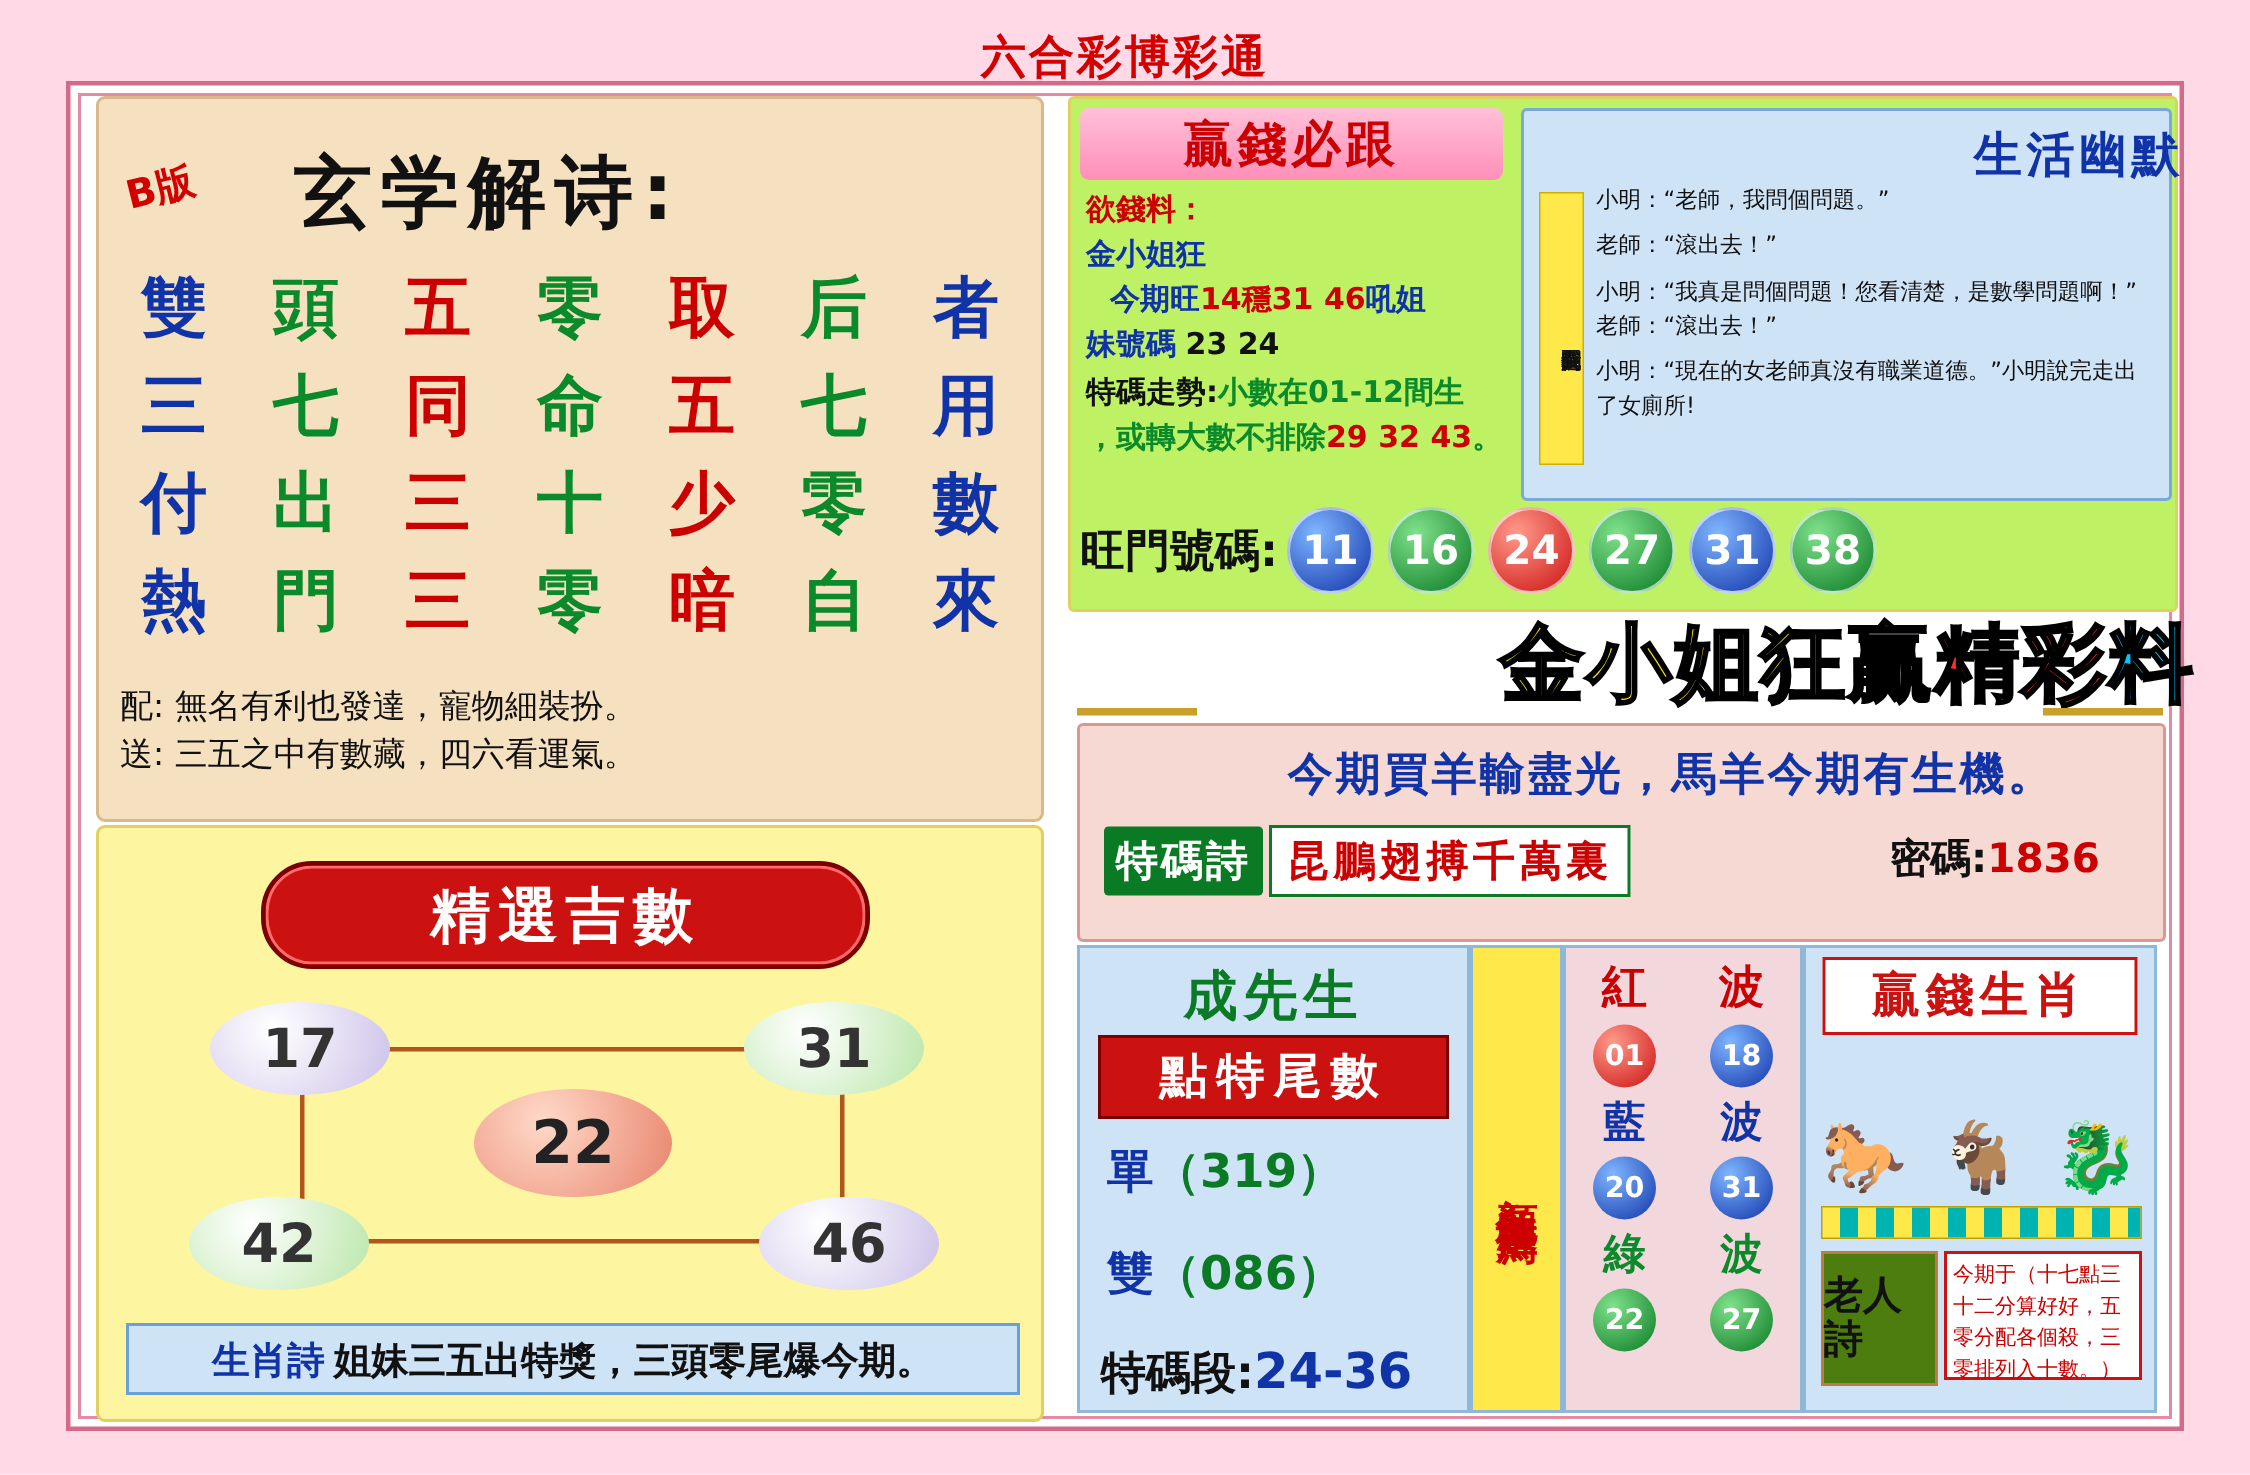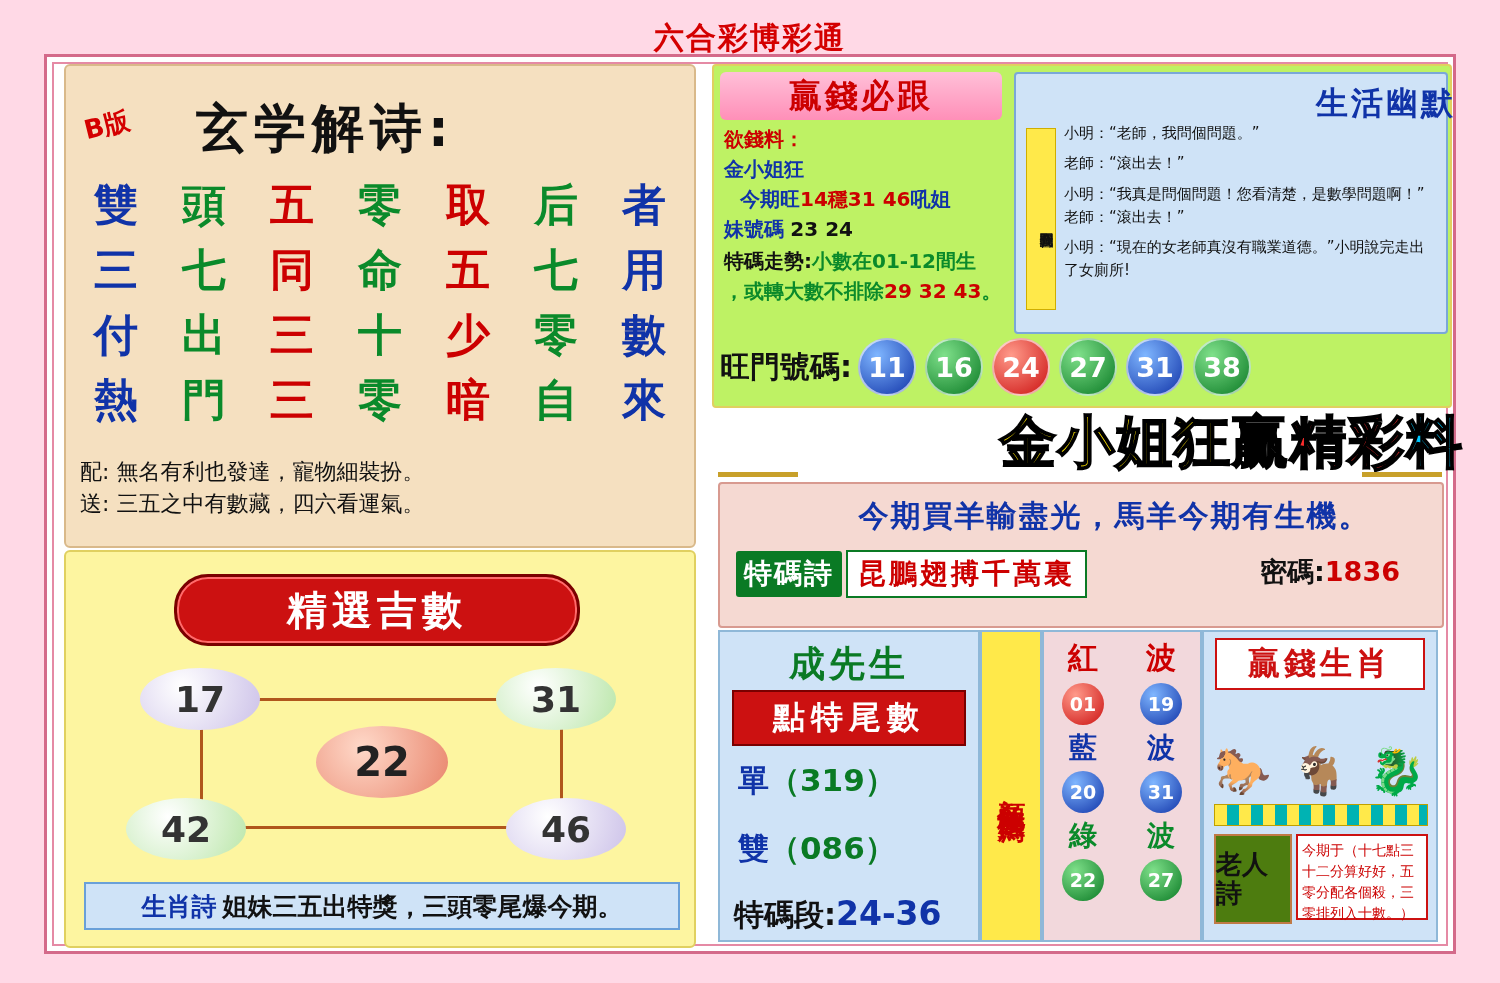--- a/index.html
+++ b/index.html
@@ -424,21 +424,21 @@
         <span>顏色波推薦</span>
       </div>
 
       <div class="bcell bo">
         <div class="bo-head">
           <div>紅</div>
           <div>波</div>
         </div>
         <div class="bo-row">
           <div class="sball nb-red">01</div>
-          <div class="sball nb-blue">19</div>
+          <div class="sball nb-blue">18</div>
         </div>
         <div class="bo-labelrow">
           <div class="bo-label lan">藍</div>
           <div class="bo-label lan">波</div>
         </div>
         <div class="bo-row">
           <div class="sball nb-blue">20</div>
           <div class="sball nb-blue">31</div>
         </div>
         <div class="bo-labelrow">

